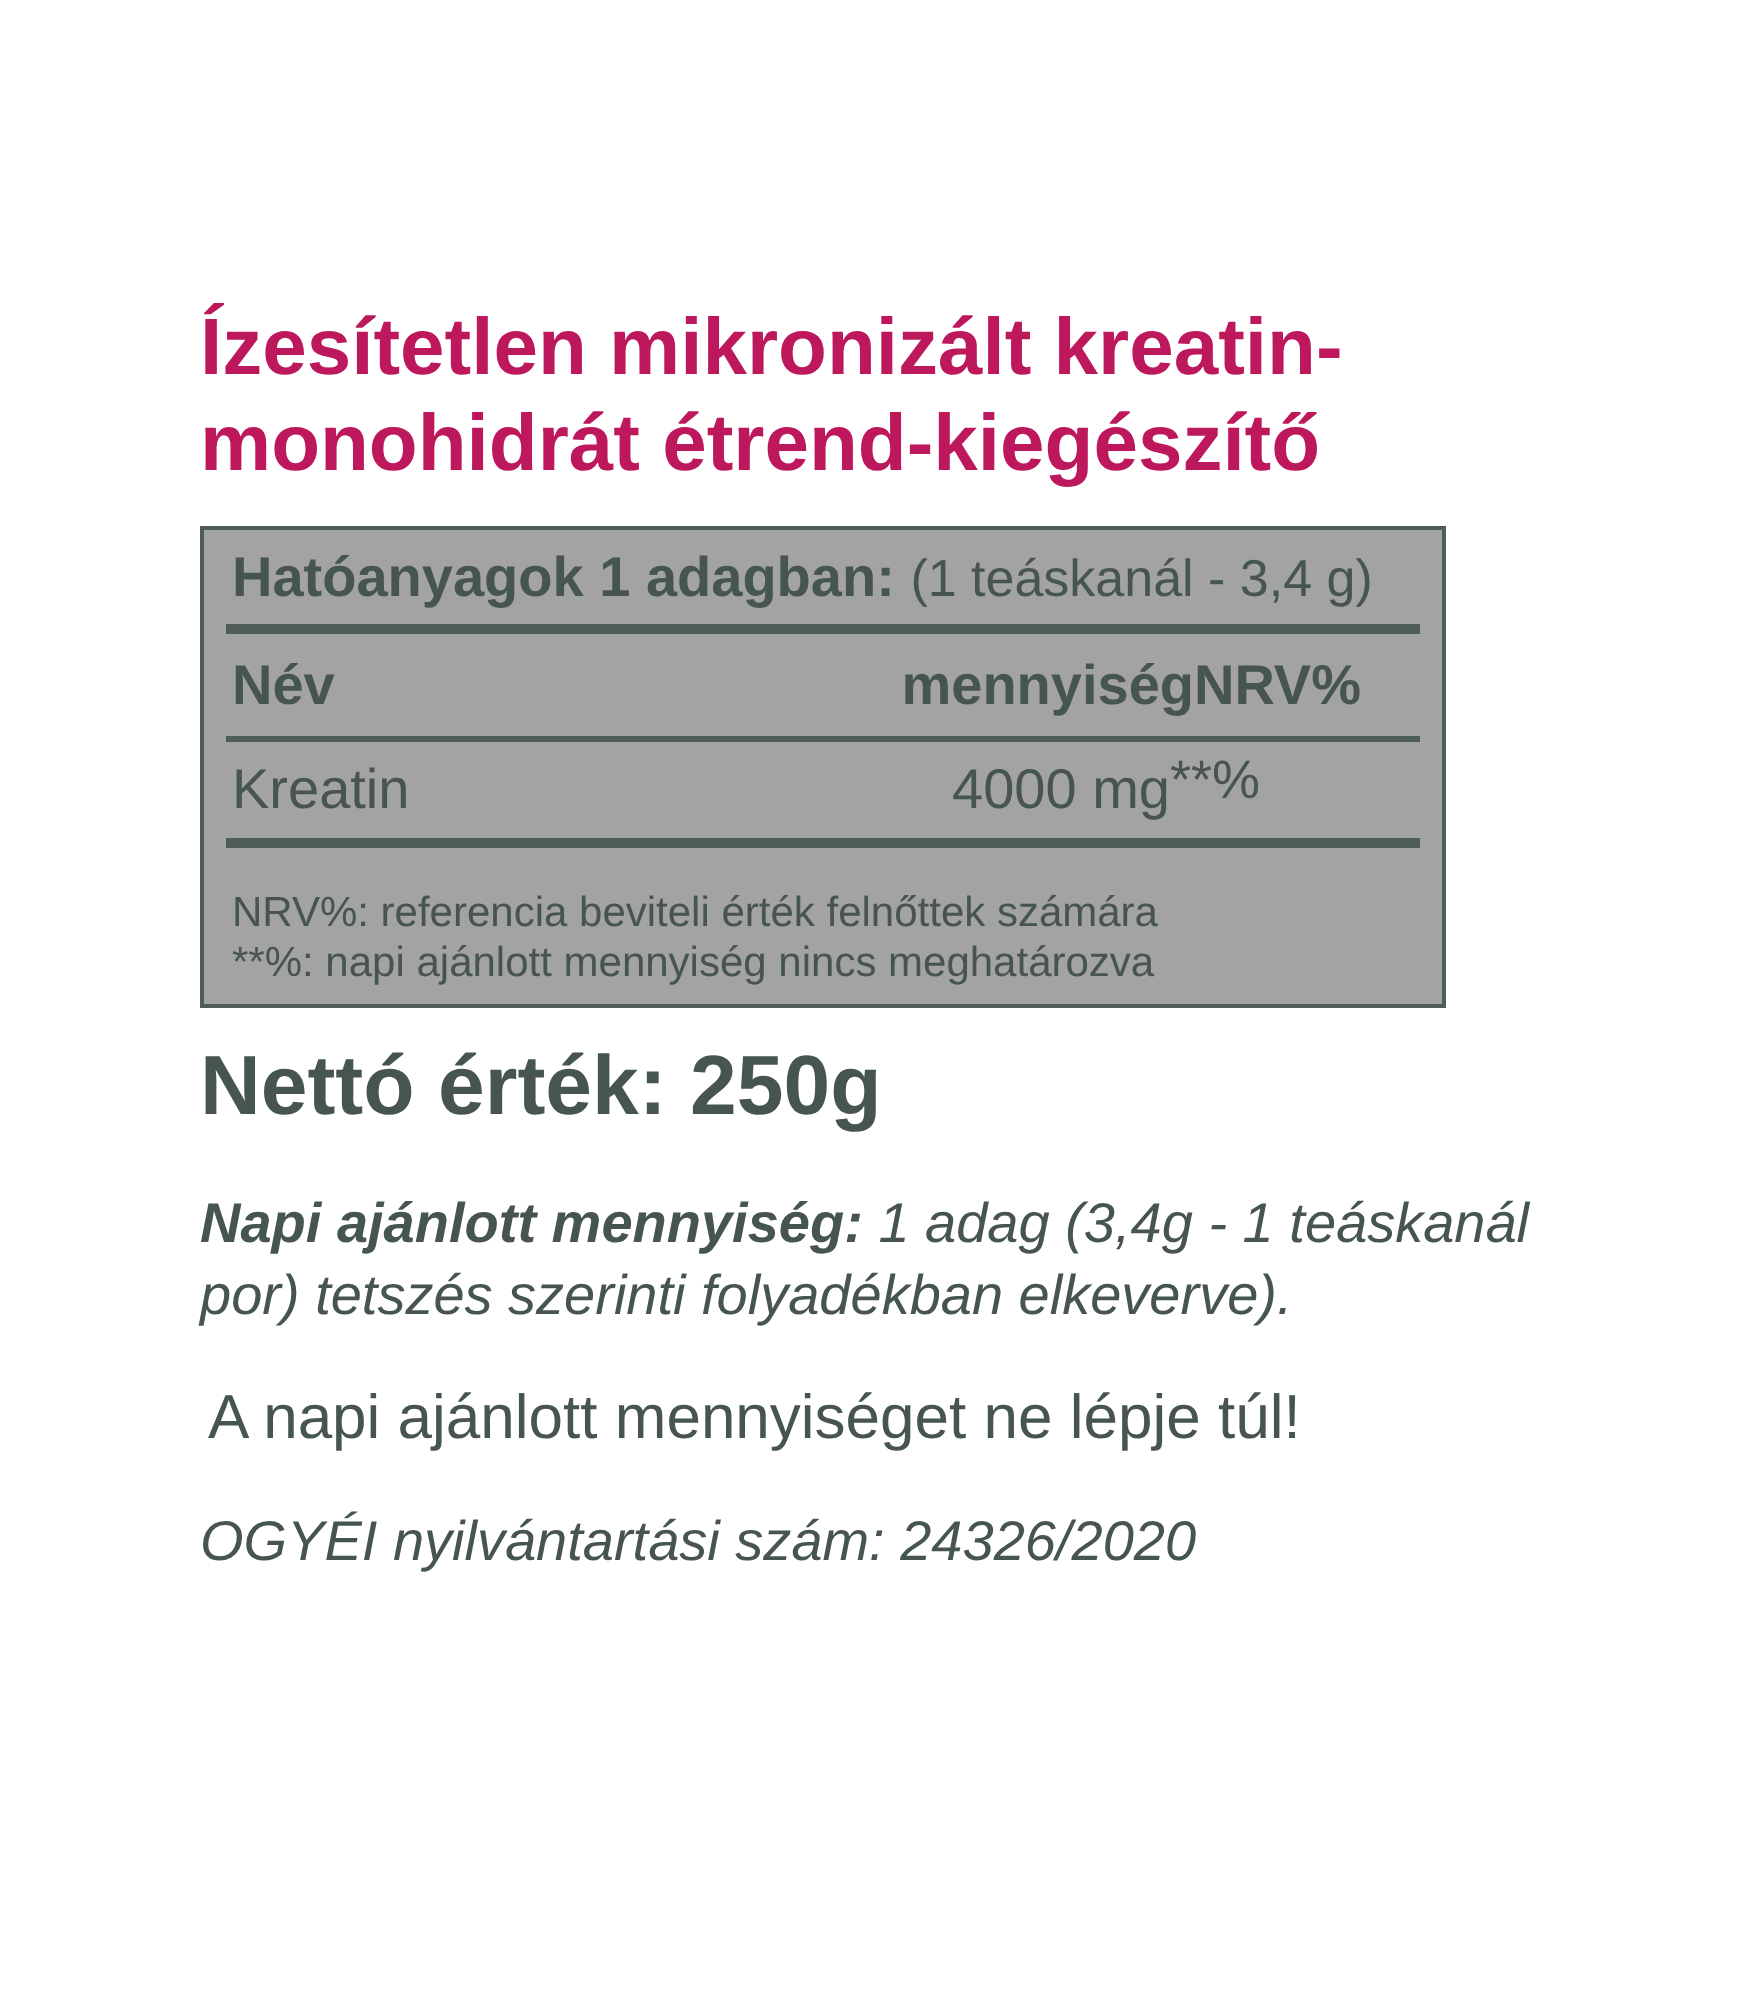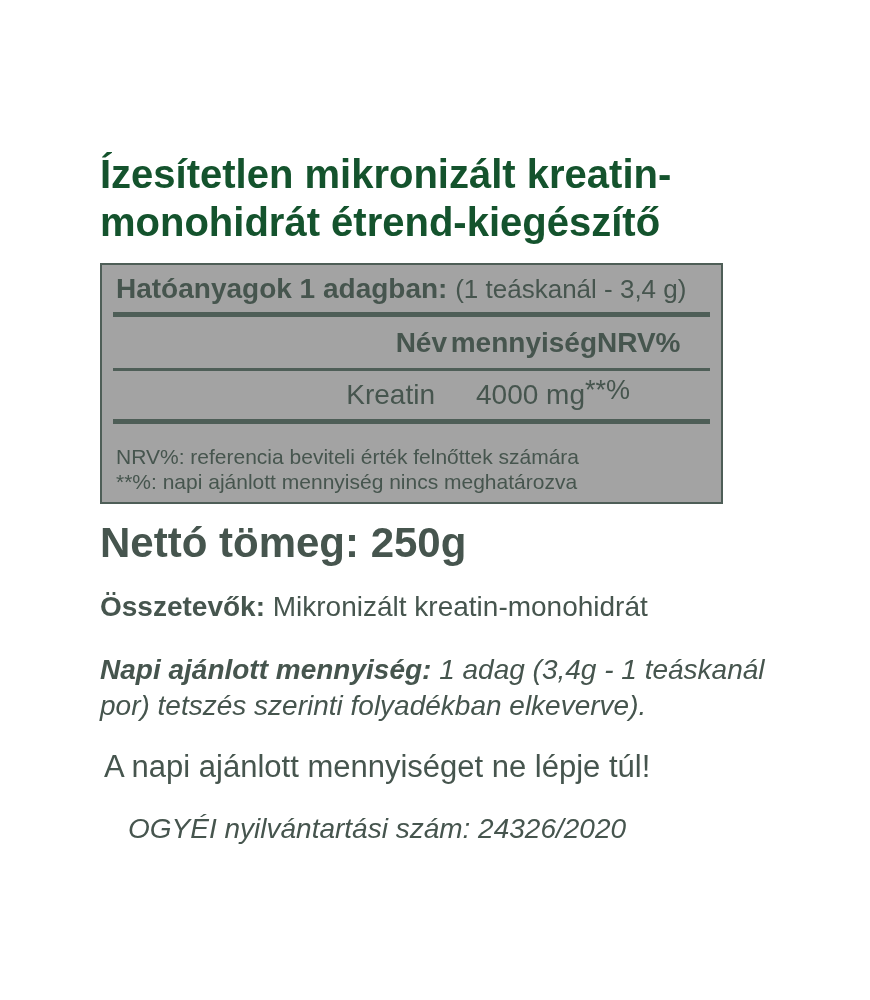--- a/index.html
+++ b/index.html
@@ -20,21 +20,21 @@
     position: absolute;
     left: 100px;
     top: 150px;
     width: 682px;
   }
   .product-title {
     font-size: 40px;
     font-weight: bold;
     line-height: 48px;
     letter-spacing: 0px;
-    color: #14532d;
+    color: #be185d;
   }
   
   .facts-table {
     margin-top: 17px;
     width: 619px;               
     border: 2px solid #4e5e57;
     background: #a3a3a3;
   }
   .facts-header {
     padding: 7px 14px 6px 14px;
@@ -55,21 +55,21 @@
   }
   .facts-row {
     display: flex;
     align-items: baseline;
     padding: 9px 14px 9px 14px;
     font-size: 28px;
     line-height: 33px;
   }
   .facts-row.head { font-weight: bold; }
   .facts-row.data { padding: 7px 26px 7px 14px; }
-  .col-name   { flex: 1; text-align: right; }
+  .col-name   { flex: 1; text-align: left; }
   .col-amount { width: 150px; text-align: right; }
   .col-nrv    { width: 110px; }
   .data .col-nrv { position: relative; top: -5px; font-size: 27px; }
   .facts-notes {
     padding: 20px 14px 8px 14px;
     font-size: 21px;
     line-height: 25px;
   }
   
   .net-weight {
@@ -96,21 +96,20 @@
     margin-top: 26px;
     padding-left: 4px;
     font-size: 31px;
     line-height: 34px;
   }
   .registration {
     margin-top: 28px;
     font-size: 28px;
     line-height: 34px;
     font-style: italic;
-    margin-left: 28px;
   }
 </style>
 </head>
 <body>
 
 <div class="page">
   <div class="content">
 
     <div class="product-title">
       <div>Ízesítetlen mikronizált kreatin-</div>
@@ -142,26 +141,22 @@
 
       <div class="rule-thick"></div>
 
       <div class="facts-notes">
         <div>NRV%: referencia beviteli érték felnőttek számára</div>
         <div>**%: napi ajánlott mennyiség nincs meghatározva</div>
       </div>
 
     </div>
 
-    <div class="net-weight">Nettó tömeg: 250g</div>
+    <div class="net-weight">Nettó érték: 250g</div>
 
-    <div class="ingredients">
-      <span class="lbl">Összetevők:</span>
-      <span> Mikronizált kreatin-monohidrát</span>
-    </div>
 
     <div class="daily">
       <span class="lbl">Napi ajánlott mennyiség:</span>
       <span> 1 adag (3,4g - 1 teáskanál por) tetszés szerinti folyadékban elkeverve).</span>
     </div>
 
     <div class="warning">A napi ajánlott mennyiséget ne lépje túl!</div>
 
     <div class="registration">OGYÉI nyilvántartási szám: 24326/2020</div>
 

